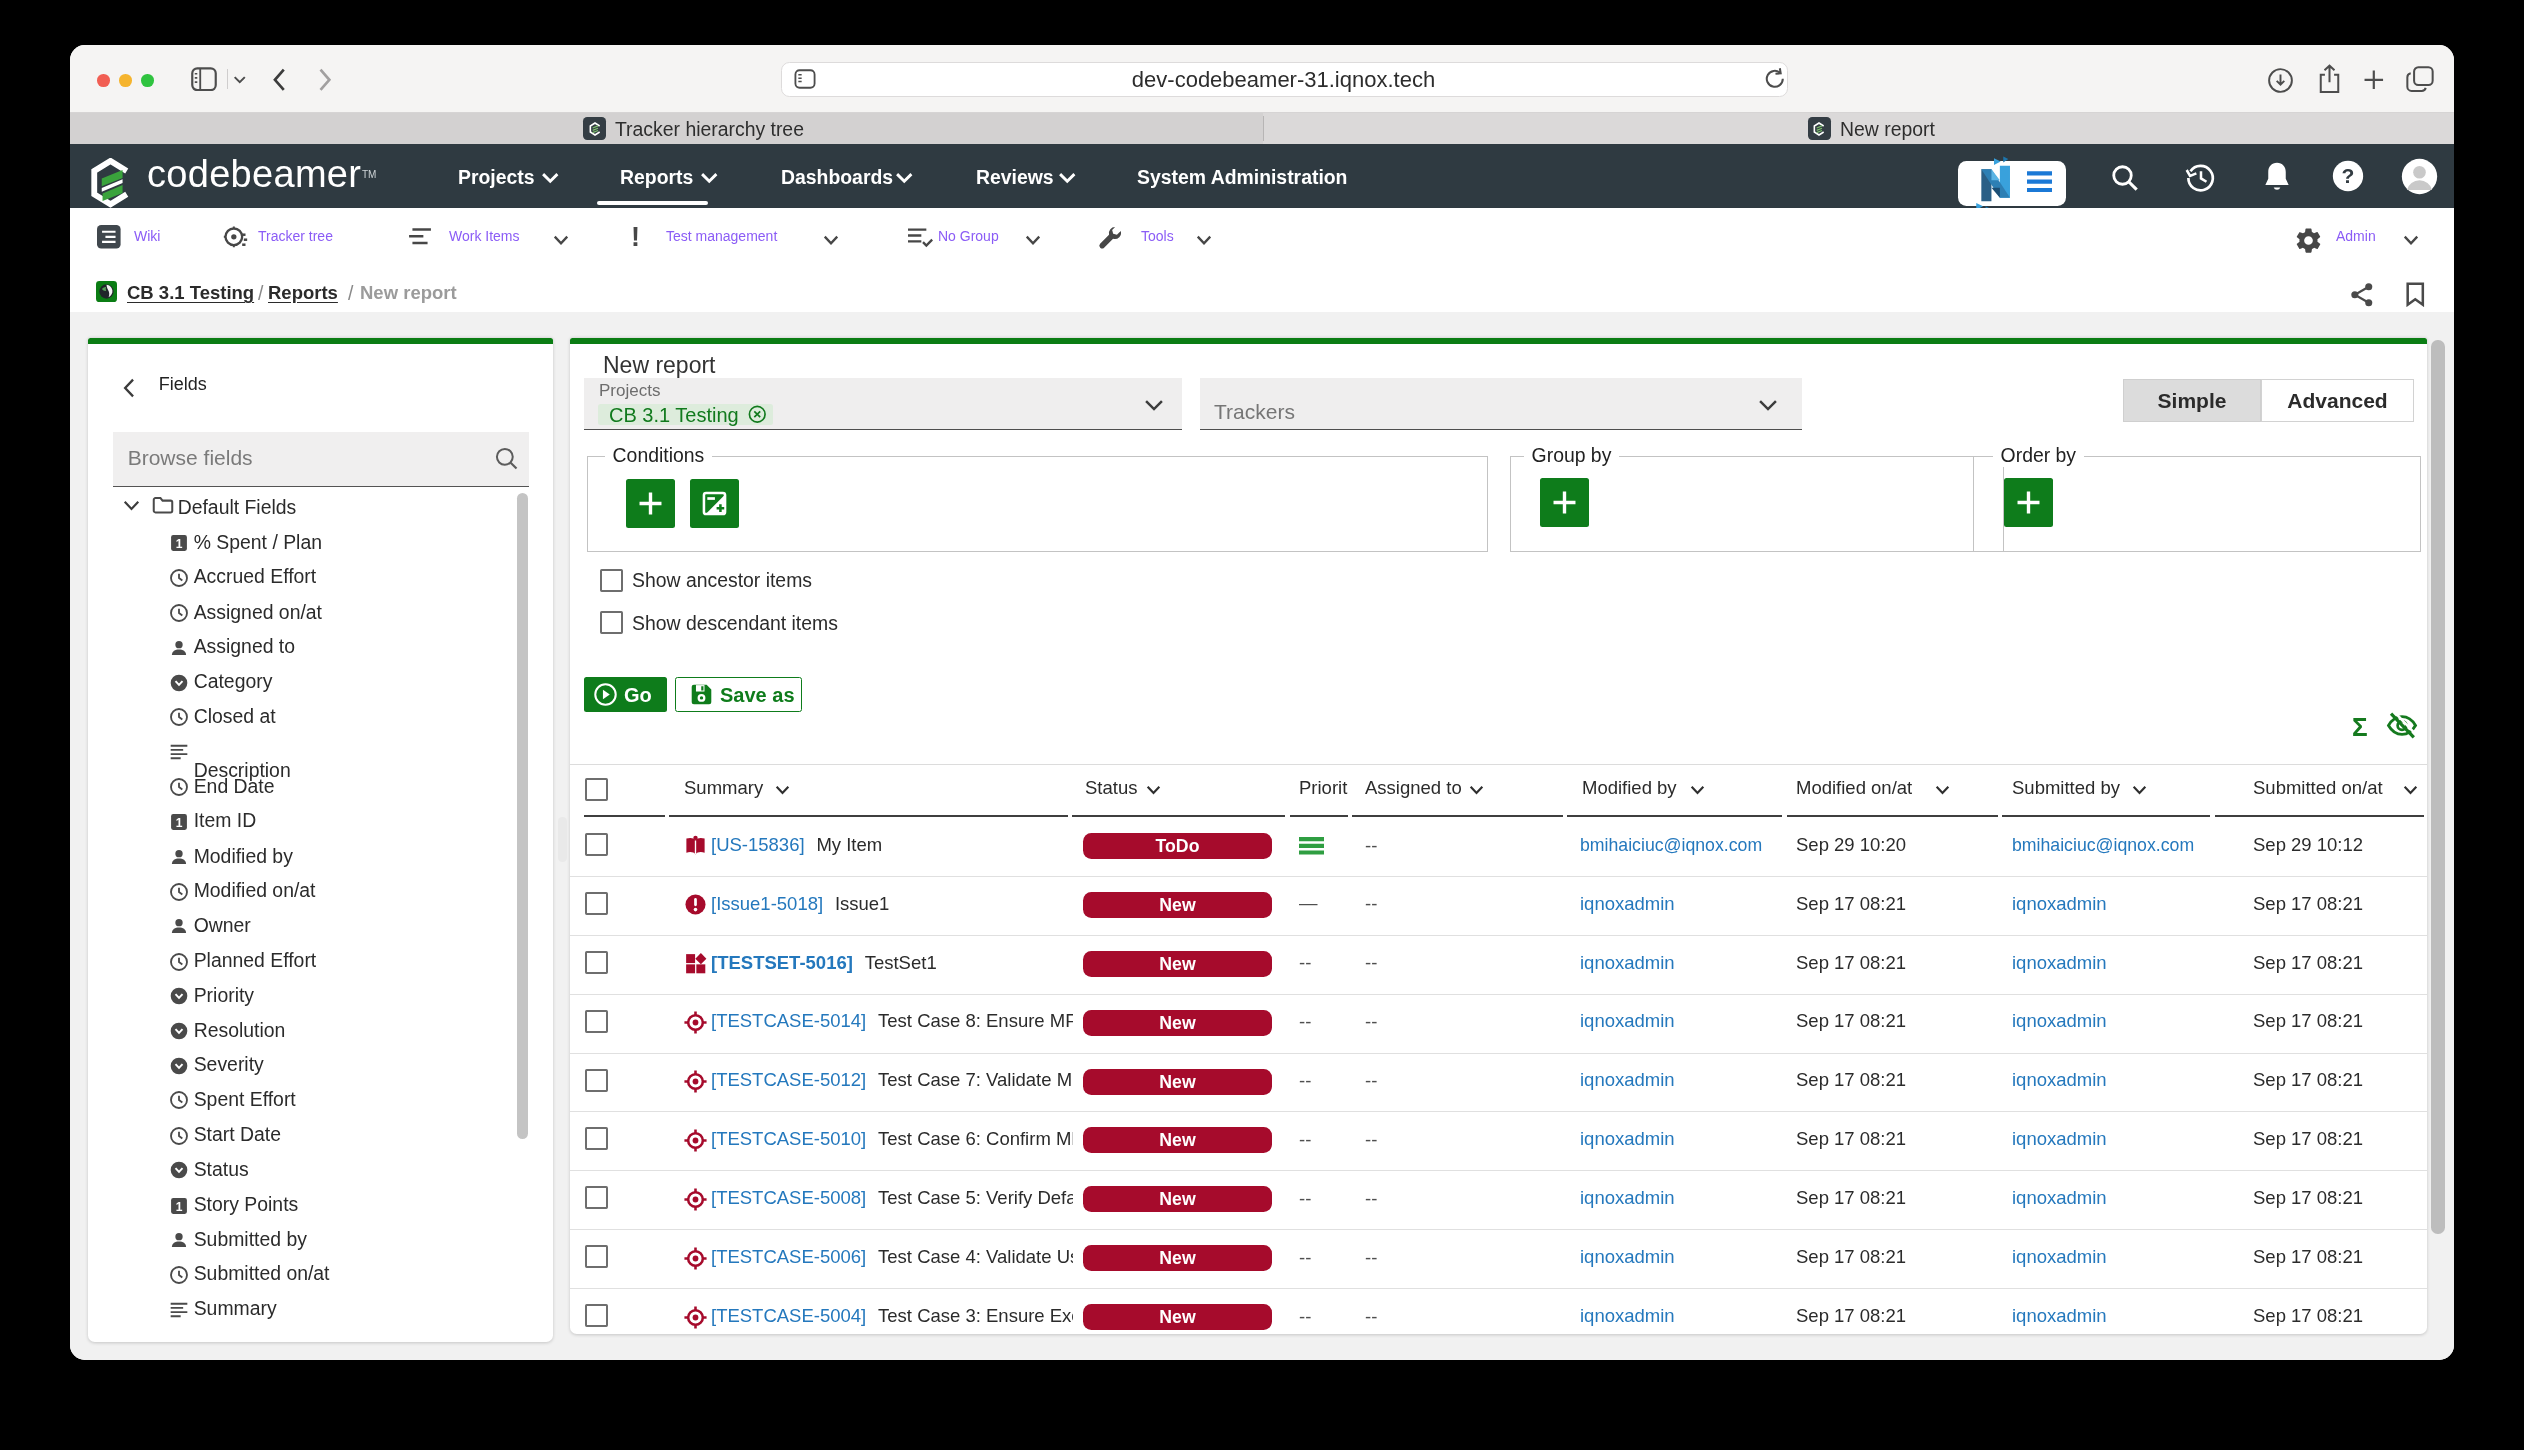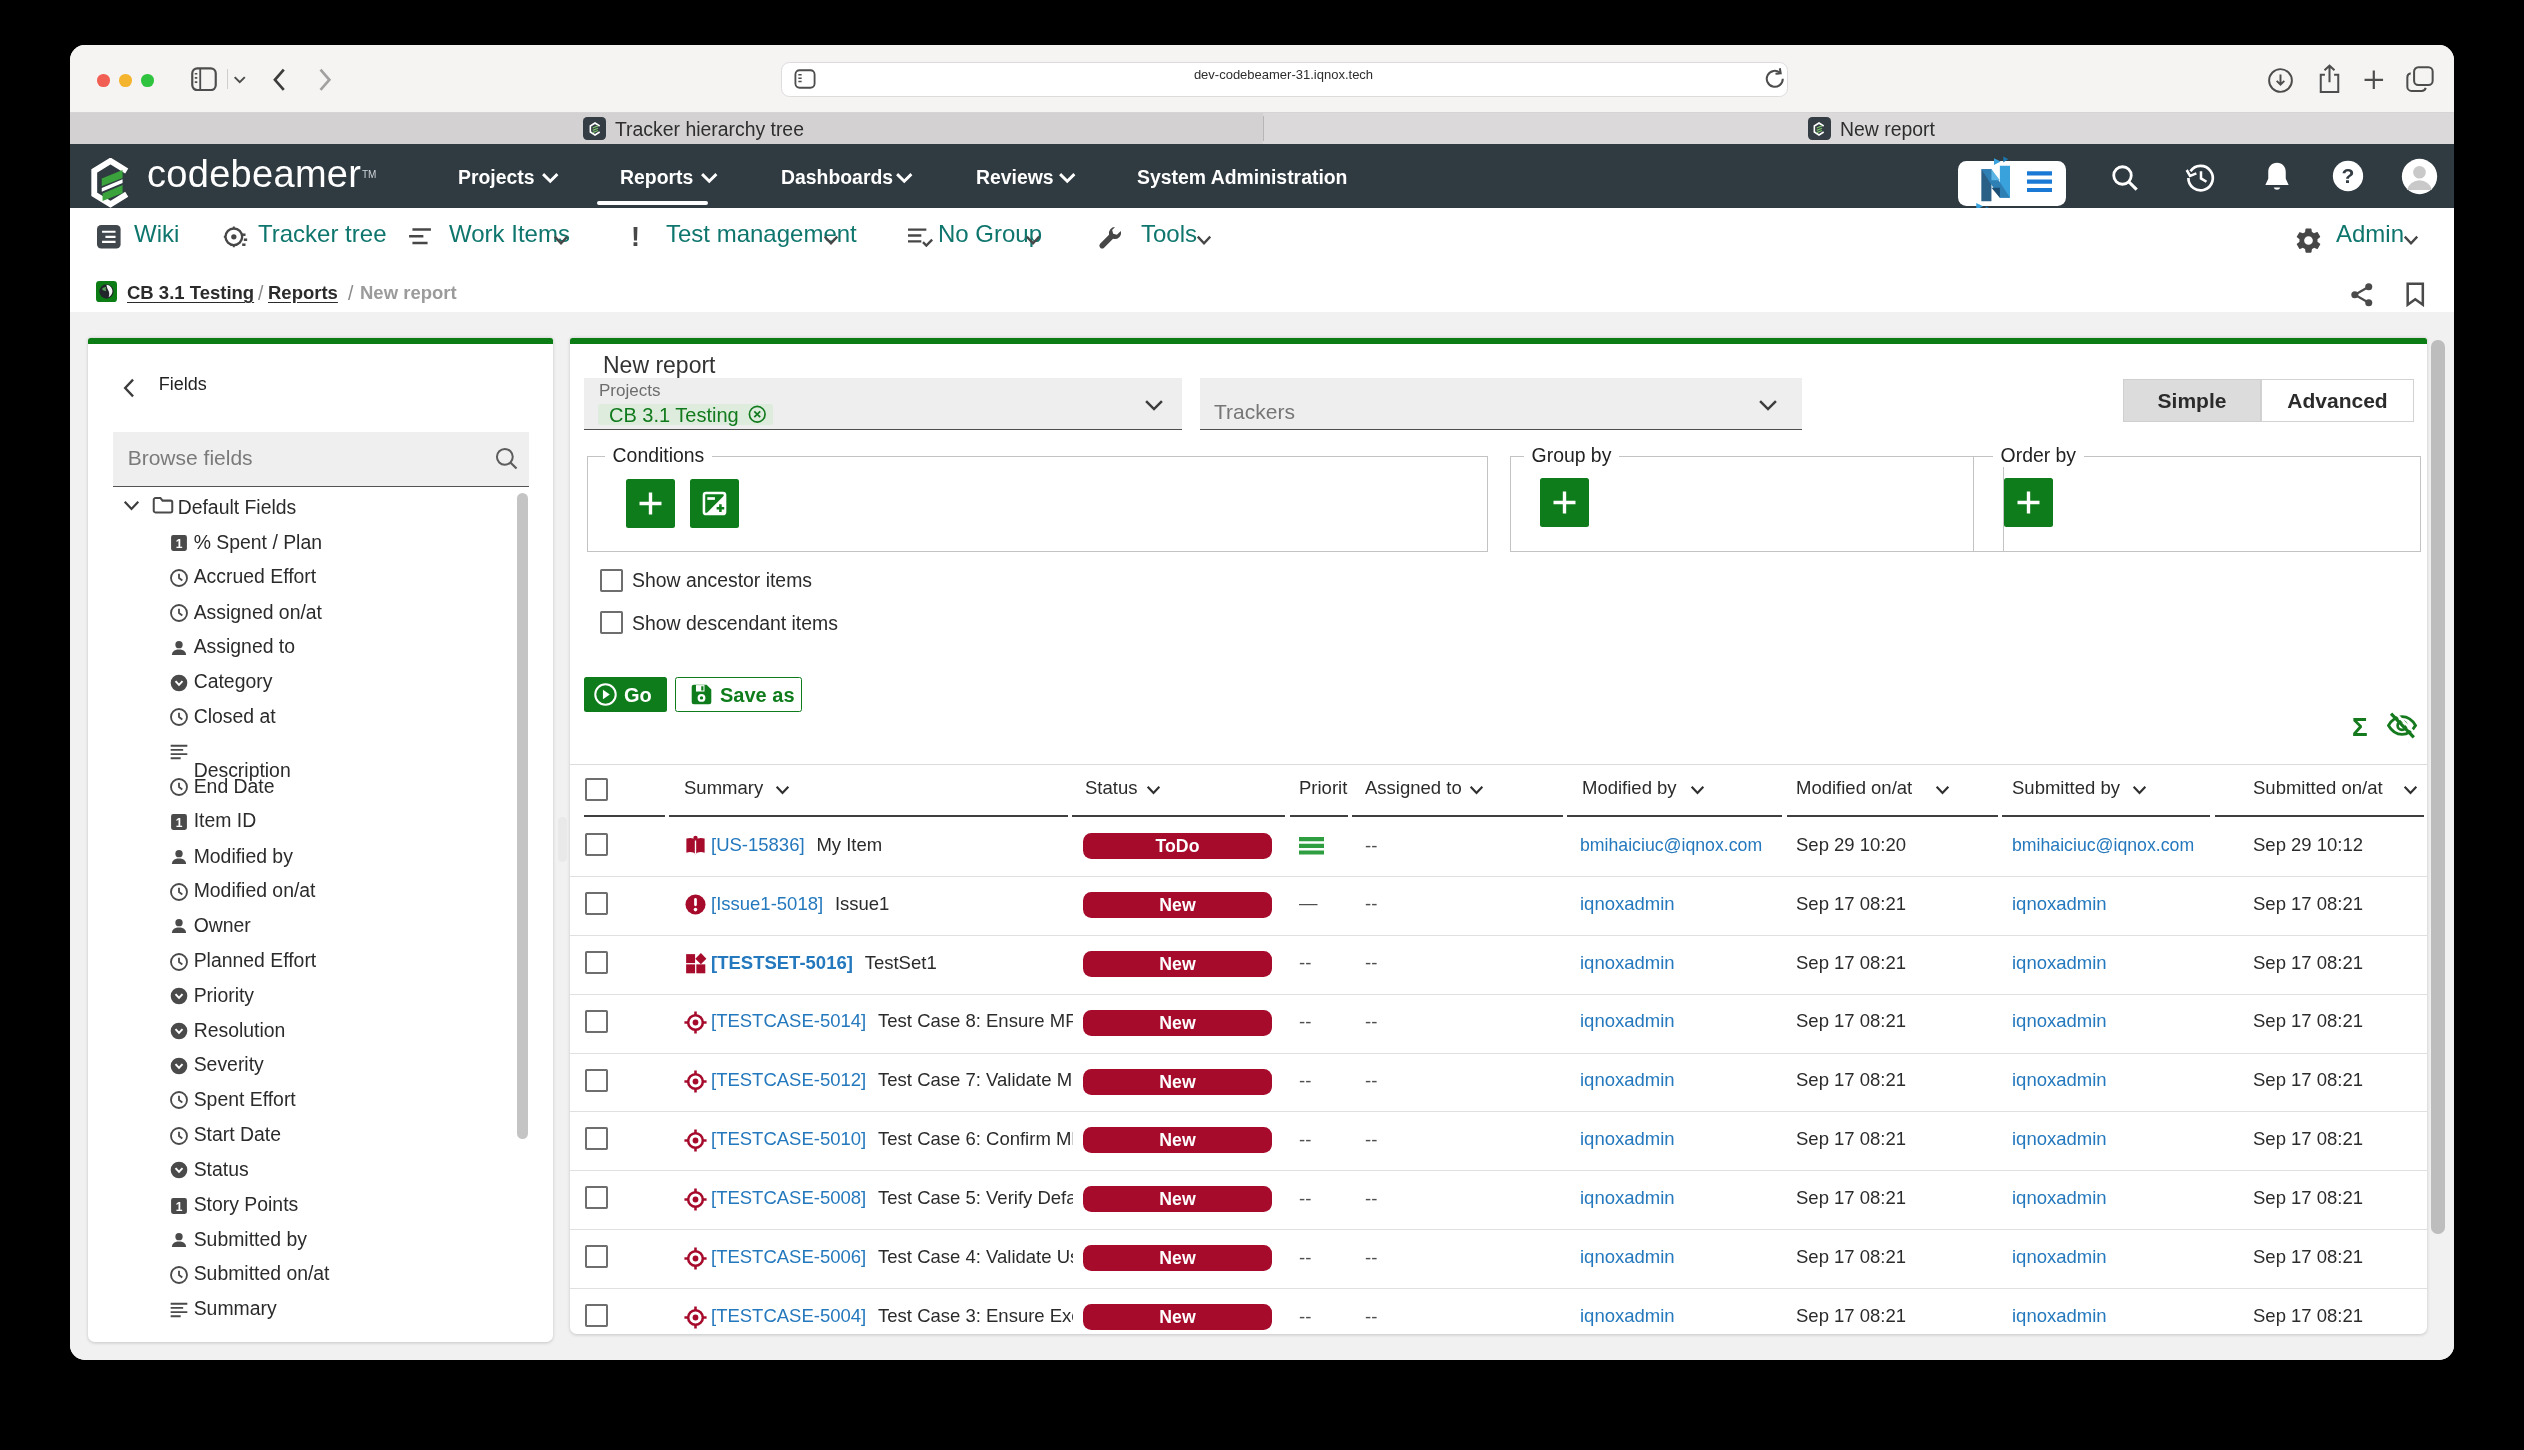--- a/index.html
+++ b/index.html
@@ -9,21 +9,21 @@
 #topbar{left:0;top:0;width:2384px;height:67px;background:#f5f4f3;border-bottom:0.8px solid #d6d4d4}
 .dot{width:12.6px;height:12.6px;border-radius:50%}
 #tabstrip{left:0;top:68px;width:2384px;height:31px;background:#d3d1d1}
 #tab2bg{left:1193px;top:0;width:1192px;height:31px;background:#dbd9d9}
 .tabtxt{font-size:19.4px;color:#2e2e2e;top:5px}
 .fav{width:23px;height:23px;background:#343d44;border-radius:4.2px;top:4.2px}
 #navbar{left:0;top:99px;width:2384px;height:72px;background:#2f3a41}
 .menu{font-size:19.4px;font-weight:700;color:#fff;top:22px}
 .breadlink{font-size:18.5px;font-weight:700;color:#2b2b2b;text-decoration:underline;text-underline-offset:3.4px}
 #menubar{left:0;top:163px;width:2384px;height:65px;background:#fff;box-shadow:0 1.7px 3.4px rgba(0,0,0,0.12)}
-.mtx{font-size:24px;color:#0f766e;top:12px}
+.mtx{font-size:14px;color:#8b5cf6;top:20px}
 #crumbs{left:0;top:228px;width:2384px;height:39px;background:#fff}
 #contentbg{left:0;top:267px;width:2384px;height:1049px;background:#f1f1f1}
 #lpanel{left:17.7px;top:293px;width:465px;height:1004px;background:#fff;border-radius:2.5px 2.5px 6.7px 6.7px;box-shadow:0 0.8px 3.4px rgba(0,0,0,0.18)}
 #mpanel{left:500px;top:293px;width:1857px;height:996px;background:#fff;border-radius:2.5px 2.5px 6.7px 6.7px;box-shadow:0 0.8px 3.4px rgba(0,0,0,0.18)}
 .gbar{left:0;top:0;width:100%;height:5.9px;background:#0b7d14;border-radius:2.5px 2.5px 0 0}
 .titem{font-size:19.4px;color:#2b2b2b}
 .sel{background:#efeeee;border-bottom:1.7px solid #4e4e4e}
 .fs{border:0.8px solid #c3c3c3}
 .leg{font-size:19.4px;font-weight:400;color:#222;background:#fff;padding:0 7.6px}
 .gbtn{width:49px;height:49px;background:#0e7c1b;border-radius:2.5px}
@@ -59,21 +59,21 @@
   <svg class="a" style="left:248px;top:23px" width="14.3" height="23.6" viewBox="0 0 17 28">
         <path d="M3 2l10.5 12L3 26" fill="none" stroke="#a2a0a0" stroke-width="3.2"></path>
       </svg>
   <div class="a" style="left:711px;top:17px;width:1005px;height:33px;background:#fff;border:0.8px solid #dddbdb;border-radius:8.4px"></div>
   <svg class="a" style="left:724px;top:23.6px" width="22" height="20" viewBox="0 0 26 24">
         <rect x="1.5" y="1.5" width="23" height="21" rx="5" fill="none" stroke="#4d4d4d" stroke-width="2.2"></rect>
         <line x1="5" y1="7" x2="9" y2="7" stroke="#4d4d4d" stroke-width="1.8"></line>
         <line x1="5" y1="11" x2="9" y2="11" stroke="#4d4d4d" stroke-width="1.8"></line>
         <line x1="5" y1="15" x2="9" y2="15" stroke="#4d4d4d" stroke-width="1.8"></line>
       </svg>
-  <div class="a tx" style="left:711px;top:22px;width:1005px;text-align:center;font-size:13px;color:#2d2d2d">dev-codebeamer-31.iqnox.tech</div>
+  <div class="a tx" style="left:711px;top:22px;width:1005px;text-align:center;font-size:22px;color:#2d2d2d">dev-codebeamer-31.iqnox.tech</div>
   <svg class="a" style="left:1693px;top:22px" width="23.6" height="23.6" viewBox="0 0 28 28">
         <path d="M23.5 14a9.5 9.5 0 1 1-3-6.9" fill="none" stroke="#4d4d4d" stroke-width="2.4"></path>
         <path d="M20 1.5l1 6-6.2.6" fill="none" stroke="#4d4d4d" stroke-width="2.4"></path>
       </svg>
   <svg class="a" style="left:2197px;top:22px" width="27" height="27" viewBox="0 0 32 32">
         <circle cx="16" cy="16" r="13.5" fill="none" stroke="#4d4d4d" stroke-width="2.3"></circle>
         <path d="M16 9v12M11.5 16.5L16 21l4.5-4.5" fill="none" stroke="#4d4d4d" stroke-width="2.3"></path>
       </svg>
   <svg class="a" style="left:2247px;top:19.4px" width="25" height="30" viewBox="0 0 30 36">
         <path d="M15 2v20M9 7.5L15 2l6 5.5" fill="none" stroke="#4d4d4d" stroke-width="2.4"></path>

